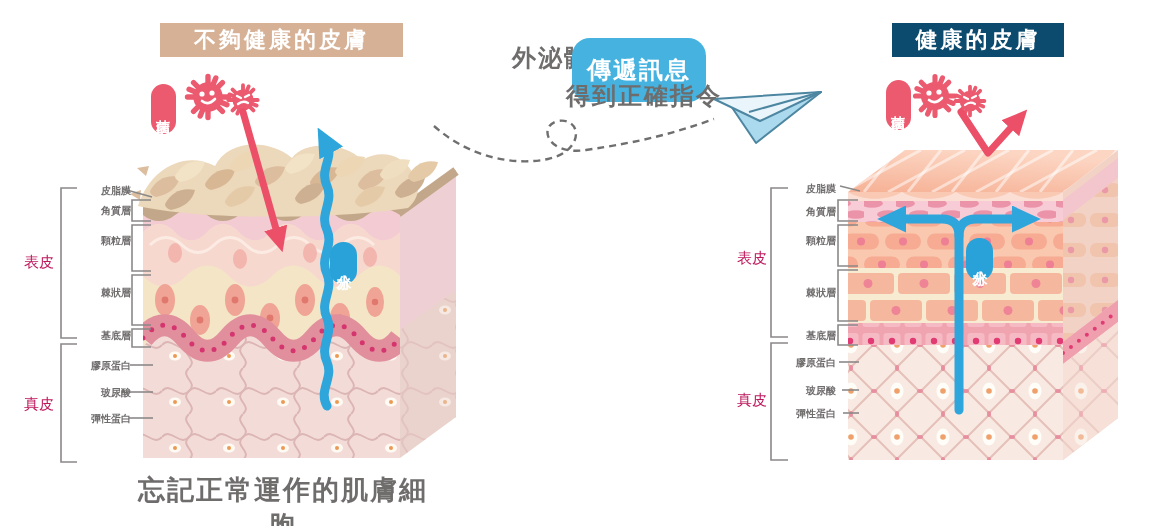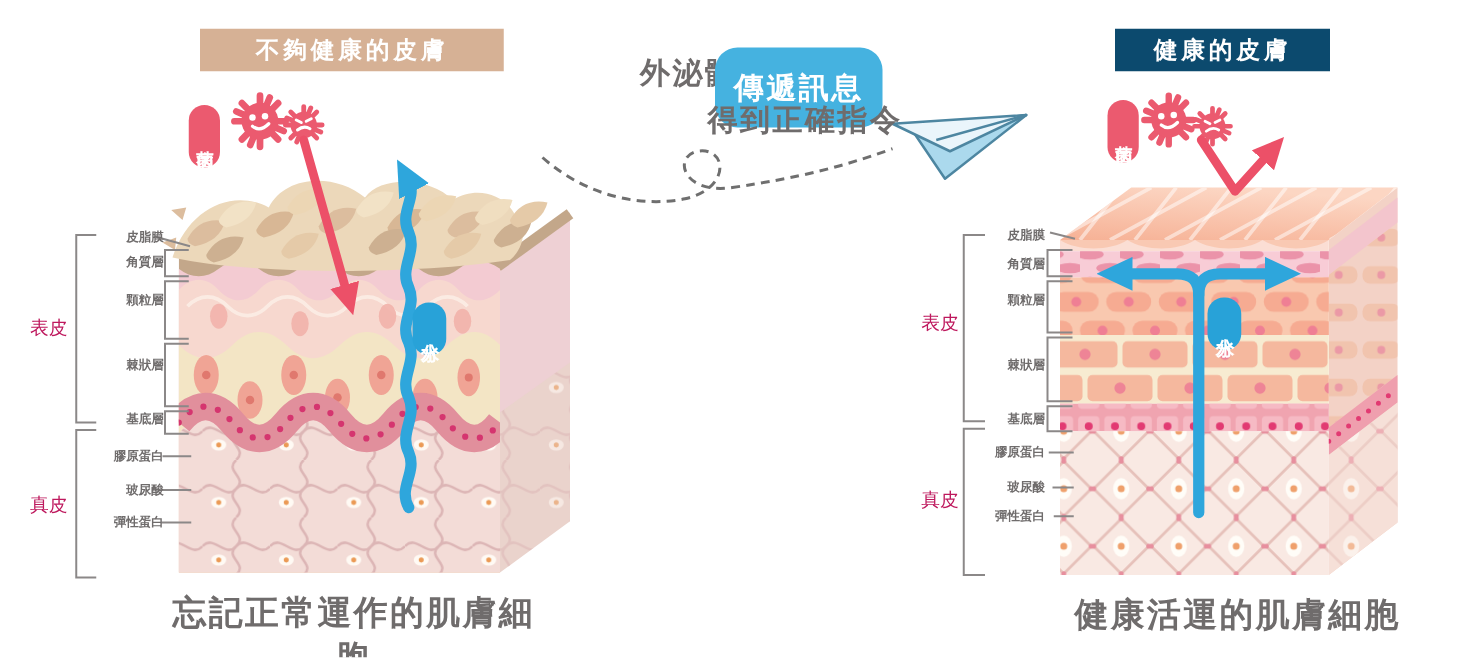--- a/index.html
+++ b/index.html
@@ -1,20 +1,20 @@
 <!DOCTYPE html>
 <html><head>
 <meta charset="utf-8">
 <style>
   html,body{margin:0;padding:0;background:#fff;}
   #stage{position:relative;width:1170px;height:526px;background:#fff;overflow:hidden;
          font-family:"DejaVu Sans","Liberation Sans",sans-serif;}
   #art{position:absolute;left:0;top:0;}
   .abs{position:absolute;}
-  .hdr{height:34px;line-height:34px;text-align:center;color:#fff;font-size:19px;
+  .hdr{height:34px;line-height:34px;text-align:center;color:#fff;font-size:22px;
        font-weight:bold;letter-spacing:3px;}
   .hdr-unhealthy{left:160px;top:23px;width:243px;background:#d6b195;}
   .hdr-healthy{left:892px;top:23px;width:172px;background:#0c4a6e;}
   .vbadge{writing-mode:vertical-rl;text-orientation:upright;color:#fff;font-weight:bold;
           display:flex;align-items:center;justify-content:center;border-radius:13px;}
   .germ-badge{width:25px;height:50px;background:#eb5a6f;font-size:14px;}
   .water-badge{width:27px;height:42px;background:#28a2d8;font-size:15px;}
   .lbl{font-size:10px;font-weight:bold;color:#6f6c6c;text-align:right;width:78px;line-height:17px;}
   .grp{font-size:15px;font-weight:normal;color:#be185d;line-height:17px;}
   .cap{font-size:27px;font-weight:bold;color:#6f6c6c;letter-spacing:2px;text-align:center;width:300px;}
@@ -288,15 +288,14 @@
 <div class="abs lbl" style="left:758px;top:232px;">顆粒層</div>
 <div class="abs lbl" style="left:758px;top:284px;">棘狀層</div>
 <div class="abs lbl" style="left:758px;top:327px;">基底層</div>
 <div class="abs lbl" style="left:758px;top:354px;">膠原蛋白</div>
 <div class="abs lbl" style="left:758px;top:382px;">玻尿酸</div>
 <div class="abs lbl" style="left:758px;top:405px;">彈性蛋白</div>
 <div class="abs grp" style="left:737px;top:250px;">表皮</div>
 <div class="abs grp" style="left:737px;top:392px;">真皮</div>
 
 <div class="abs cap" style="left:133px;top:472px;">忘記正常運作的肌膚細胞</div>
-<div class="abs cap" style="left:840px;top:474px;">健康活運的肌膚細胞</div>
 
 </div>
 
 </body></html>

